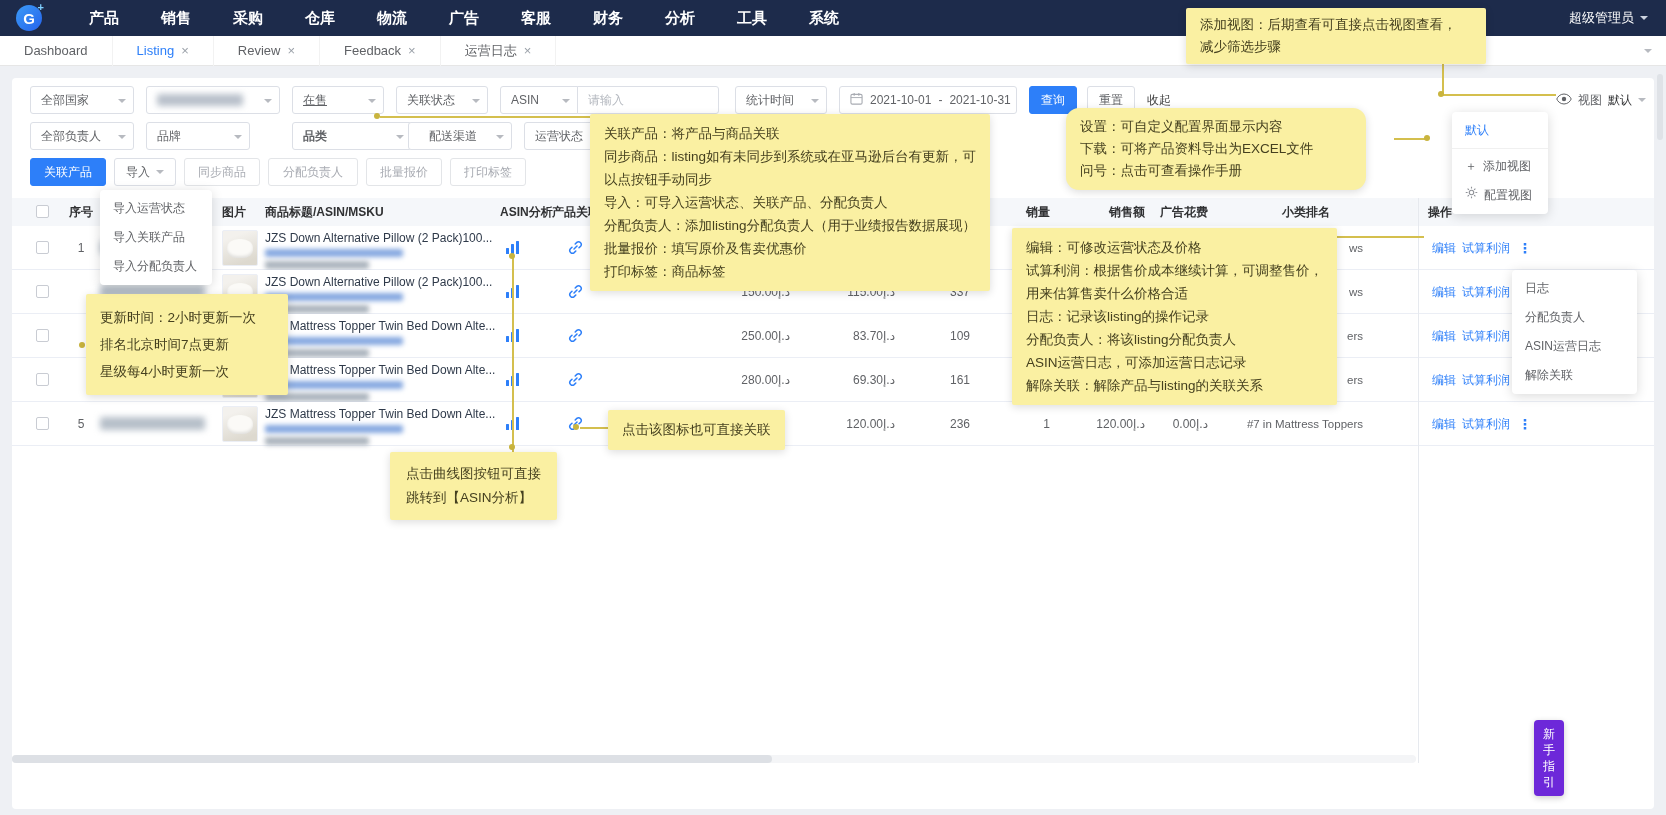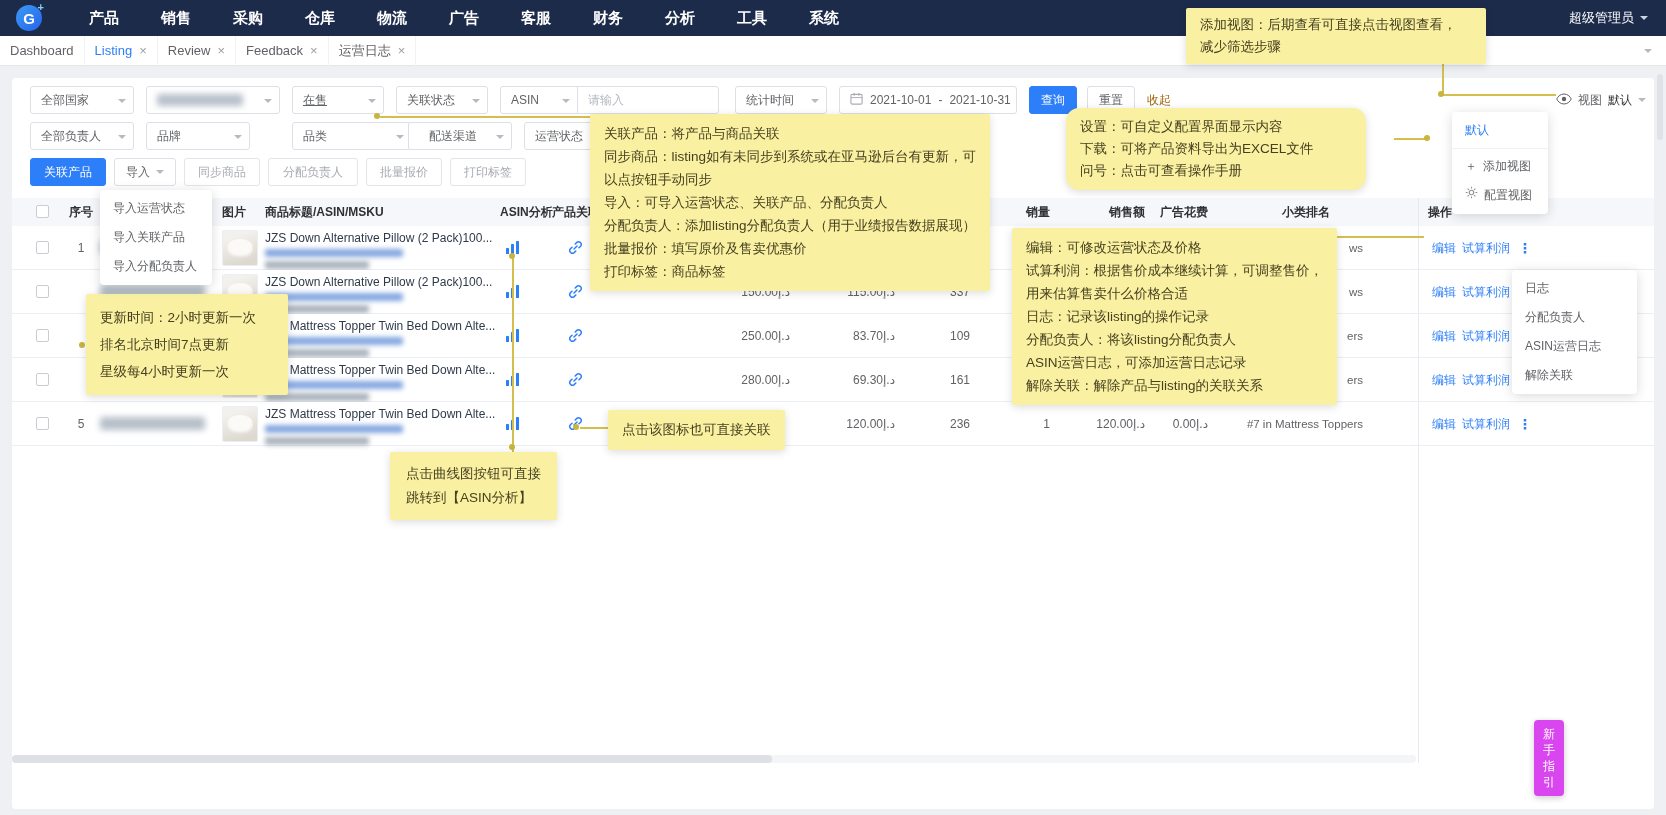--- a/index.html
+++ b/index.html
@@ -11,41 +11,41 @@
   .logo { width:26px; height:26px; margin-left:16px; border-radius:50%; background:linear-gradient(135deg,#3b9bf7,#2563eb); color:#fff; font-weight:bold; font-size:15px; display:flex; align-items:center; justify-content:center; position:relative; }
   .logo .plus { position:absolute; right:-2px; top:-4px; font-size:11px; color:#7fd0ff; }
   .nav-items { display:flex; margin-left:26px; }
   .nav-item { color:#fff; font-size:15px; font-weight:bold; padding:0 21px; line-height:36px; cursor:pointer; }
   .nav-user { margin-left:auto; margin-right:18px; color:#fff; font-size:13px; display:flex; align-items:center; gap:6px; }
   .caret { width:0; height:0; border:4px solid transparent; border-top-color:#b7bac0; display:inline-block; margin-top:4px; }
   .caret.white { border-top-color:#cdd4e0; }
 
   
   .tabbar { position:absolute; left:0; top:36px; width:1666px; height:30px; background:#fff; border-bottom:1px solid #e6e6e6; display:flex; align-items:center; z-index:2; }
-  .tab { height:30px; line-height:30px; padding:0 10px; font-size:13px; color:#606266; display:flex; align-items:center; gap:7px; border-right:1px solid #f2f2f2; cursor:pointer; white-space:nowrap; }
+  .tab { height:30px; line-height:30px; padding:0 24px; font-size:13px; color:#606266; display:flex; align-items:center; gap:7px; border-right:1px solid #f2f2f2; cursor:pointer; white-space:nowrap; }
   .tab.active { color:#2d7ff9; }
   .tab-x { color:#9aa0a8; font-size:13px; line-height:13px; }
   .tabbar-caret { margin-left:auto; margin-right:14px; }
 
   
   .card { position:absolute; left:12px; right:12px; top:78px; bottom:6px; background:#fff; border-radius:4px; z-index:0; }
 
   
   .sel { position:absolute; height:28px; border:1px solid #dcdfe6; border-radius:3px; background:#fff; font-size:12px; color:#606266; display:flex; align-items:center; padding:0 18px 0 10px; z-index:1; white-space:nowrap; }
   .sel::after { content:''; position:absolute; right:7px; top:12px; border:4px solid transparent; border-top-color:#b7bac0; }
   .inp { position:absolute; height:28px; border:1px solid #dcdfe6; border-radius:0 3px 3px 0; background:#fff; font-size:12px; color:#606266; padding:0 10px; z-index:1; font-family:inherit; }
   .inp::placeholder { color:#b4b8bf; }
   .sel-blur { width:86px; height:12px; background:#b8c0ca; filter:blur(3px); border-radius:2px; }
   .date-ctl { position:absolute; height:28px; border:1px solid #dcdfe6; border-radius:3px; background:#fff; font-size:12px; color:#606266; display:flex; align-items:center; gap:7px; padding:0 10px; z-index:1; white-space:nowrap; }
   .btn { position:absolute; height:28px; border-radius:3px; font-size:12px; display:flex; align-items:center; justify-content:center; cursor:pointer; z-index:1; white-space:nowrap; }
   .btn.primary { background:#2d7ff9; color:#fff; border:1px solid #2d7ff9; }
   .btn.plain { background:#fff; color:#606266; border:1px solid #dcdfe6; }
   .btn.ghost { background:#fff; color:#a8abb2; border:1px solid #e3e5e8; }
   .btn .bcaret { margin-left:6px; }
-  .link-text { position:absolute; font-size:12px; color:#a16207; line-height:28px; z-index:1; cursor:pointer;text-align:center; }
+  .link-text { position:absolute; font-size:12px; color:#404040; line-height:28px; z-index:1; cursor:pointer;text-align:center; }
   .view-ctl { position:absolute; left:1556px; top:86px; height:28px; display:flex; align-items:center; gap:6px; font-size:12px; color:#606266; z-index:1; }
 
   
   .thead { position:absolute; left:12px; right:12px; top:198px; height:28px; background:#f5f7fa; z-index:1; }
   .h { position:absolute; line-height:28px; font-size:12px; font-weight:bold; color:#303133; white-space:nowrap; }
   .h-seq{left:52px;width:34px;text-align:center;} .h-img{left:210px;} .h-title{left:253px;} .h-chart{left:488px;}
   .h-plink{left:540px;width:54px;overflow:hidden;} .h-sales{left:988px;width:50px;text-align:right;}
   .h-rev{left:1073px;width:60px;text-align:right;} .h-ad{left:1136px;width:60px;text-align:right;}
   .h-rank{left:1238px;width:112px;text-align:center;} .h-ops{left:1416px;}
   .trow { position:absolute; left:12px; right:12px; height:44px; background:#fff; border-bottom:1px solid #ebeef5; z-index:1; }
@@ -80,21 +80,21 @@
   
   .note { position:absolute; background:#faf0a2; color:#45401f; box-shadow:0 2px 8px rgba(0,0,0,.14); border-radius:2px; z-index:8; }
   .note div { white-space:nowrap; font-size:13.5px; }
   .cline { position:absolute; background:#d4bf4e; z-index:7; }
   .cdot { position:absolute; width:6px; height:6px; border-radius:50%; background:#c9b43e; z-index:7; }
 
   
   .hscroll-track { position:absolute; left:12px; top:755px; width:1404px; height:8px; background:#f4f5f7; border-radius:4px; z-index:1; }
   .hscroll-thumb { position:absolute; left:0; top:0; width:760px; height:8px; background:#dde0e5; border-radius:4px; }
   .vscroll-thumb { position:absolute; left:1657px; top:74px; width:6px; height:66px; background:#dfe2e7; border-radius:3px; z-index:1; }
-  .guide-btn { position:absolute; left:1534px; top:720px; width:30px; padding:6px 4px; background:#d946ef; color:#fff; font-size:12px; line-height:16px; text-align:center; border-radius:4px; word-break:break-all; cursor:pointer; z-index:9; box-shadow:0 2px 6px rgba(0,0,0,.2); }
+  .guide-btn { position:absolute; left:1534px; top:720px; width:30px; padding:6px 4px; background:#6d28d9; color:#fff; font-size:12px; line-height:16px; text-align:center; border-radius:4px; word-break:break-all; cursor:pointer; z-index:9; box-shadow:0 2px 6px rgba(0,0,0,.2); }
 </style>
 </head>
 <body>
 
 <div class="navbar">
   <div class="logo">
       <span>G</span>
       <span class="plus">+</span>
     </div>
   <div class="nav-items">
@@ -187,21 +187,21 @@
   <span style="color:#303133;">默认</span>
   <span class="caret"></span>
 </div>
 
 <div class="sel" style="left:30px;top:122px;width:104px;">
     <span>全部负责人</span>
   </div>
 <div class="sel" style="left:146px;top:122px;width:104px;">
     <span>品牌</span>
   </div>
-<div class="sel" style="left:292px;top:122px;width:120px;">
+<div class="sel" style="left:292px;top:122px;width:120px;font-weight:bold;">
     <span>品类</span>
   </div>
 <div class="sel" style="left:408px;top:122px;width:104px;padding-left:20px;">
     <span>配送渠道</span>
   </div>
 <div class="sel" style="left:524px;top:122px;width:104px;">
     <span>运营状态</span>
   </div>
 
 <div class="btn primary" style="left:30px;top:158px;width:76px;">

